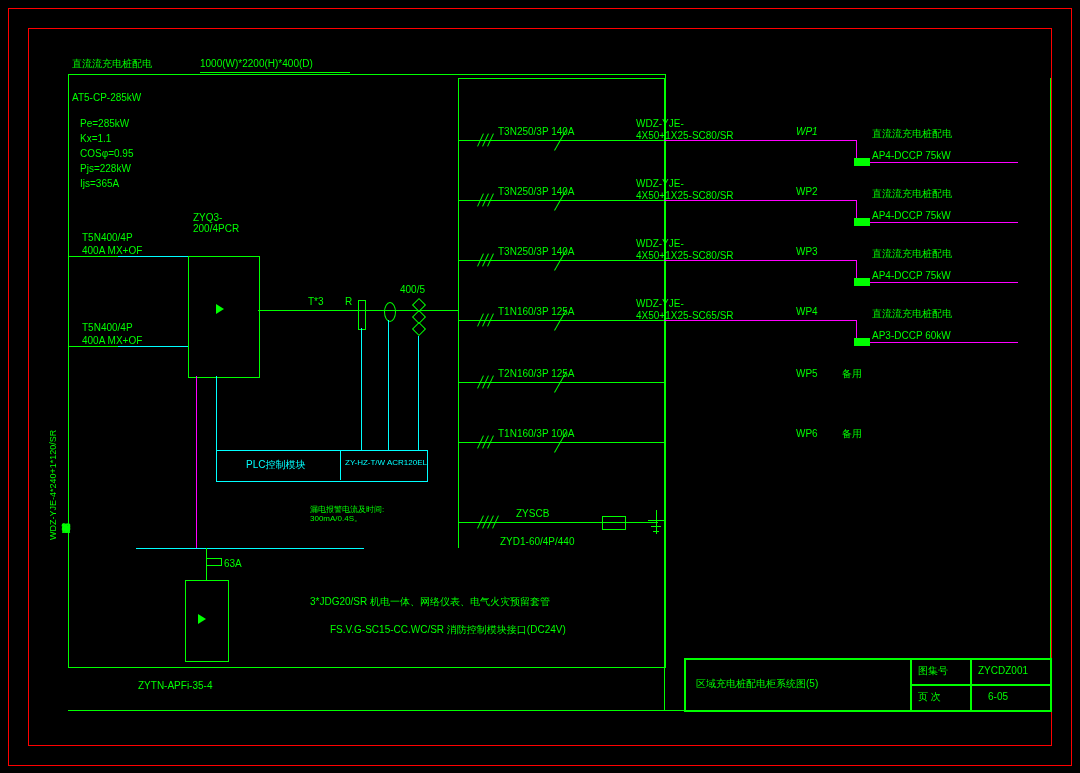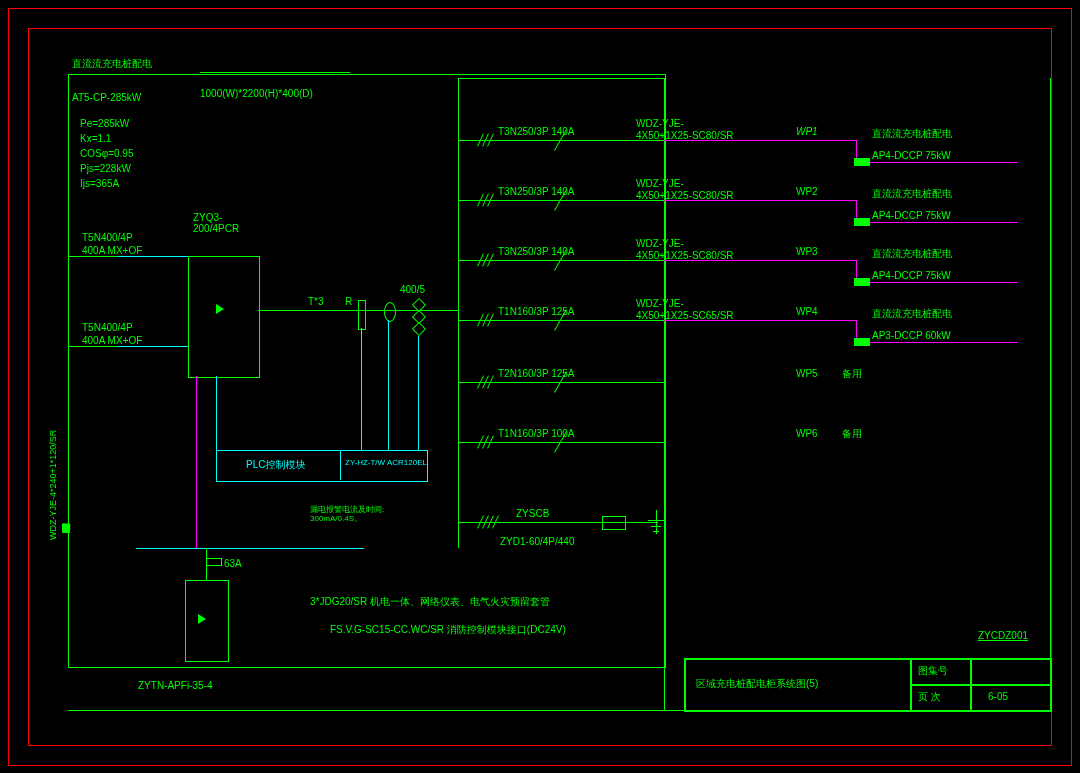--- a/index.html
+++ b/index.html
@@ -81,21 +81,21 @@
 <body>
 
 <div class="canvas">
 
   <div class="frame-outer" style="left:8px; top:8px; width:1062px; height:756px;"></div>
   <div class="frame-outer" style="left:28px; top:28px; width:1022px; height:716px;"></div>
 
   <div class="cabinet-box" style="left:68px; top:74px; width:596px; height:592px;"></div>
 
   <div class="txt" style="left:72px; top:58px;">直流流充电桩配电</div>
-  <div class="txt" style="left:200px; top:58px;margin-top:30px;">1000(W)*2200(H)*400(D)</div>
+  <div class="txt" style="left:200px; top:58px;">1000(W)*2200(H)*400(D)</div>
   <div class="line-g" style="left:200px; top:72px; width:150px; height:1px;"></div>
   <div class="txt" style="left:72px; top:92px;">AT5-CP-285kW</div>
 
   <div class="txt" style="left:80px; top:118px;">Pe=285kW</div>
   <div class="txt" style="left:80px; top:133px;">Kx=1.1</div>
   <div class="txt" style="left:80px; top:148px;">COSφ=0.95</div>
   <div class="txt" style="left:80px; top:163px;">Pjs=228kW</div>
   <div class="txt" style="left:80px; top:178px;">Ijs=365A</div>
 
   <div class="vtxt" style="left:48px; top:360px; height:180px;">WDZ-YJE-4*240+1*120/SR</div>
@@ -267,17 +267,17 @@
 
   <div class="titleblock" style="left:684px; top:658px; width:366px; height:52px;">
     <div class="cell" style="left:0; top:0; width:226px; height:52px;"></div>
     <div class="cell" style="left:226px; top:0; width:60px; height:26px;"></div>
     <div class="cell" style="left:286px; top:0; width:80px; height:26px;"></div>
     <div class="cell" style="left:226px; top:26px; width:60px; height:26px;"></div>
     <div class="cell" style="left:286px; top:26px; width:80px; height:26px;"></div>
   </div>
   <div class="txt" style="left:696px; top:678px;">区域充电桩配电柜系统图(5)</div>
   <div class="txt" style="left:918px; top:665px;">图集号</div>
-  <div class="txt" style="left:978px; top:630px;text-decoration:underline;">ZYCDZ001</div>
+  <div class="txt" style="left:978px; top:665px;">ZYCDZ001</div>
   <div class="txt" style="left:918px; top:691px;">页 次</div>
   <div class="txt" style="left:988px; top:691px;">6-05</div>
 
 </div>
 
 </body></html>

